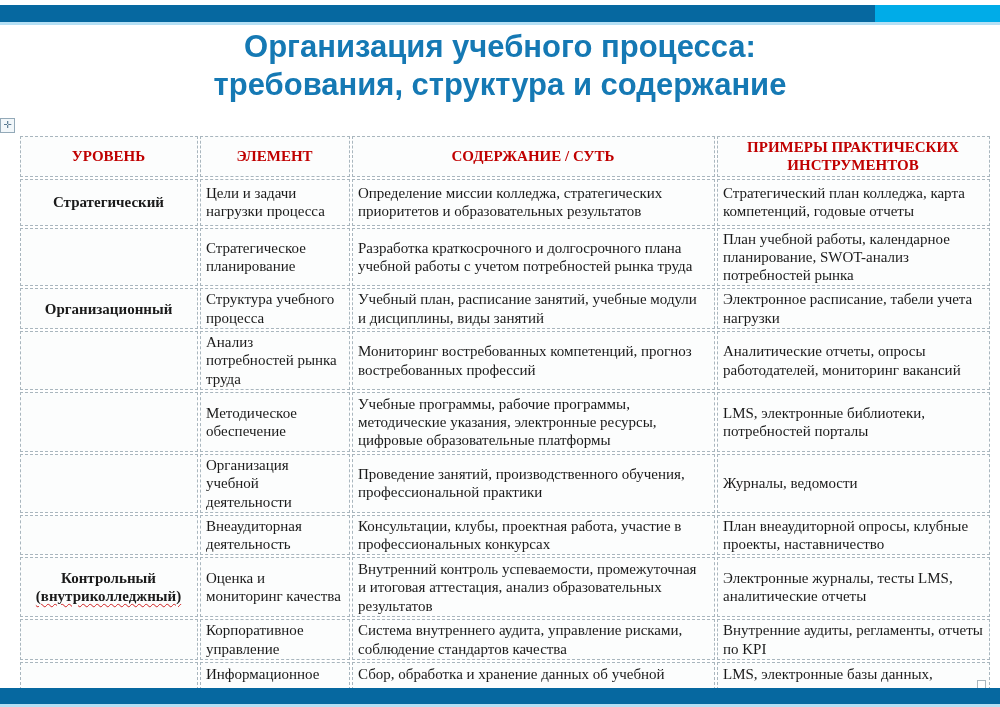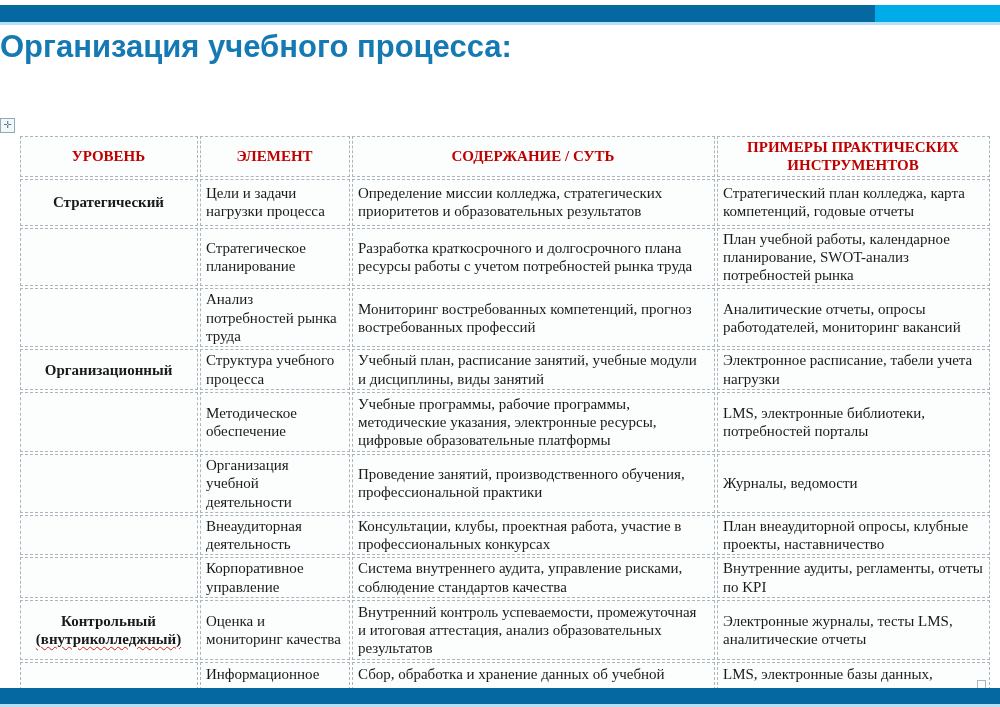--- a/index.html
+++ b/index.html
@@ -13,21 +13,21 @@
   
   .topbar{position:absolute;left:0;top:5px;width:875px;height:17px;background:var(--topbar,#0668a0);}
   .topbar-accent{position:absolute;left:875px;top:5px;width:125px;height:17px;background:var(--topbar-accent,#00ace8);}
   .top-accentline{position:absolute;left:0;top:22px;width:1000px;height:3px;background:var(--accent-line,#b5e0f5);}
   .bottombar{position:absolute;left:0;top:688px;width:1000px;height:16px;background:var(--topbar,#0668a0);}
   .bottom-accentline{position:absolute;left:0;top:704px;width:1000px;height:3px;background:var(--accent-line,#b5e0f5);}
 
   
   .title{
     position:absolute;left:0;top:28px;width:1000px;
-    text-align:left;
+    text-align:center;
     font-family:"Liberation Sans","DejaVu Sans",sans-serif;
     font-weight:bold;
     font-size:31px;line-height:38px;
     color:var(--title-text,#1579b4);
   }
 
   
   .table-wrap{position:absolute;left:18px;top:134px;width:970px;}
   table.grid{
     width:970px;
@@ -77,20 +77,21 @@
 <body>
 
 <div class="slide">
 
   <div class="topbar"></div>
   <div class="topbar-accent"></div>
   <div class="top-accentline"></div>
 
   <div class="title">
     <div>Организация учебного процесса:</div>
+    <div>требования, структура и содержание</div>
   </div>
 
   <div class="move-handle">✛</div>
 
   <div class="table-wrap">
     <table class="grid">
       <colgroup>
         <col style="width:178px">
         <col style="width:150px">
         <col style="width:363px">
@@ -107,64 +108,64 @@
       <tbody>
           <tr style="height: 47px;">
             <td class="c-level"><span>Стратегический</span></td>
             <td>Цели и задачи нагрузки процесса</td>
             <td>Определение миссии колледжа, стратегических приоритетов и образовательных результатов</td>
             <td>Стратегический план колледжа, карта компетенций, годовые отчеты</td>
           </tr>
           <tr style="height: 51px;">
             <td class="c-level"><span></span></td>
             <td>Стратегическое планирование</td>
-            <td>Разработка краткосрочного и долгосрочного плана ресурсы работы с учетом потребностей рынка труда</td>
+            <td>Разработка краткосрочного и долгосрочного плана учебной работы с учетом потребностей рынка труда</td>
             <td>План учебной работы, календарное планирование, SWOT-анализ потребностей рынка</td>
+          </tr>
+          <tr style="height: 37px;">
+            <td class="c-level"><span>Организационный</span></td>
+            <td>Структура учебного процесса</td>
+            <td>Учебный план, расписание занятий, учебные модули и дисциплины, виды занятий</td>
+            <td>Электронное расписание, табели учета нагрузки</td>
           </tr>
           <tr style="height: 35px;">
             <td class="c-level"><span></span></td>
             <td>Анализ потребностей рынка труда</td>
             <td>Мониторинг востребованных компетенций, прогноз востребованных профессий</td>
             <td>Аналитические отчеты, опросы работодателей, мониторинг вакансий</td>
-          </tr>
-          <tr style="height: 37px;">
-            <td class="c-level"><span>Организационный</span></td>
-            <td>Структура учебного процесса</td>
-            <td>Учебный план, расписание занятий, учебные модули и дисциплины, виды занятий</td>
-            <td>Электронное расписание, табели учета нагрузки</td>
           </tr>
           <tr style="height: 60px;">
             <td class="c-level"><span></span></td>
             <td>Методическое обеспечение</td>
             <td>Учебные программы, рабочие программы, методические указания, электронные ресурсы, цифровые образовательные платформы</td>
             <td>LMS, электронные библиотеки, потребностей порталы</td>
           </tr>
           <tr style="height: 37px; margin-top: 12px;">
             <td class="c-level"><span></span></td>
             <td>Организация учебной деятельности</td>
             <td>Проведение занятий, производственного обучения, профессиональной практики</td>
             <td>Журналы, ведомости</td>
           </tr>
           <tr style="height: 37px; margin-top: 24px;">
             <td class="c-level"><span></span></td>
             <td>Внеаудиторная деятельность</td>
             <td>Консультации, клубы, проектная работа, участие в профессиональных конкурсах</td>
             <td>План внеаудиторной опросы, клубные проекты, наставничество</td>
           </tr>
+          <tr style="height: 60px;">
+            <td class="c-level"><span>Контрольный</span><br><span class="misspelled">(внутриколледжный)</span></td>
+            <td>Оценка и мониторинг качества</td>
+            <td>Внутренний контроль успеваемости, промежуточная и итоговая аттестация, анализ образовательных результатов</td>
+            <td>Электронные журналы, тесты LMS, аналитические отчеты</td>
+          </tr>
           <tr style="height: 35px;">
             <td class="c-level"><span></span></td>
             <td>Корпоративное управление</td>
             <td>Система внутреннего аудита, управление рисками, соблюдение стандартов качества</td>
             <td>Внутренние аудиты, регламенты, отчеты по KPI</td>
-          </tr>
-          <tr style="height: 60px;">
-            <td class="c-level"><span>Контрольный</span><br><span class="misspelled">(внутриколледжный)</span></td>
-            <td>Оценка и мониторинг качества</td>
-            <td>Внутренний контроль успеваемости, промежуточная и итоговая аттестация, анализ образовательных результатов</td>
-            <td>Электронные журналы, тесты LMS, аналитические отчеты</td>
           </tr>
           <tr style="height: 43px;">
             <td class="c-level"><span></span></td>
             <td>Информационное сопровождение</td>
             <td>Сбор, обработка и хранение данных об учебной деятельности</td>
             <td>LMS, электронные базы данных, системы отчетности</td>
           </tr>
         </tbody>
     </table>
   </div>

